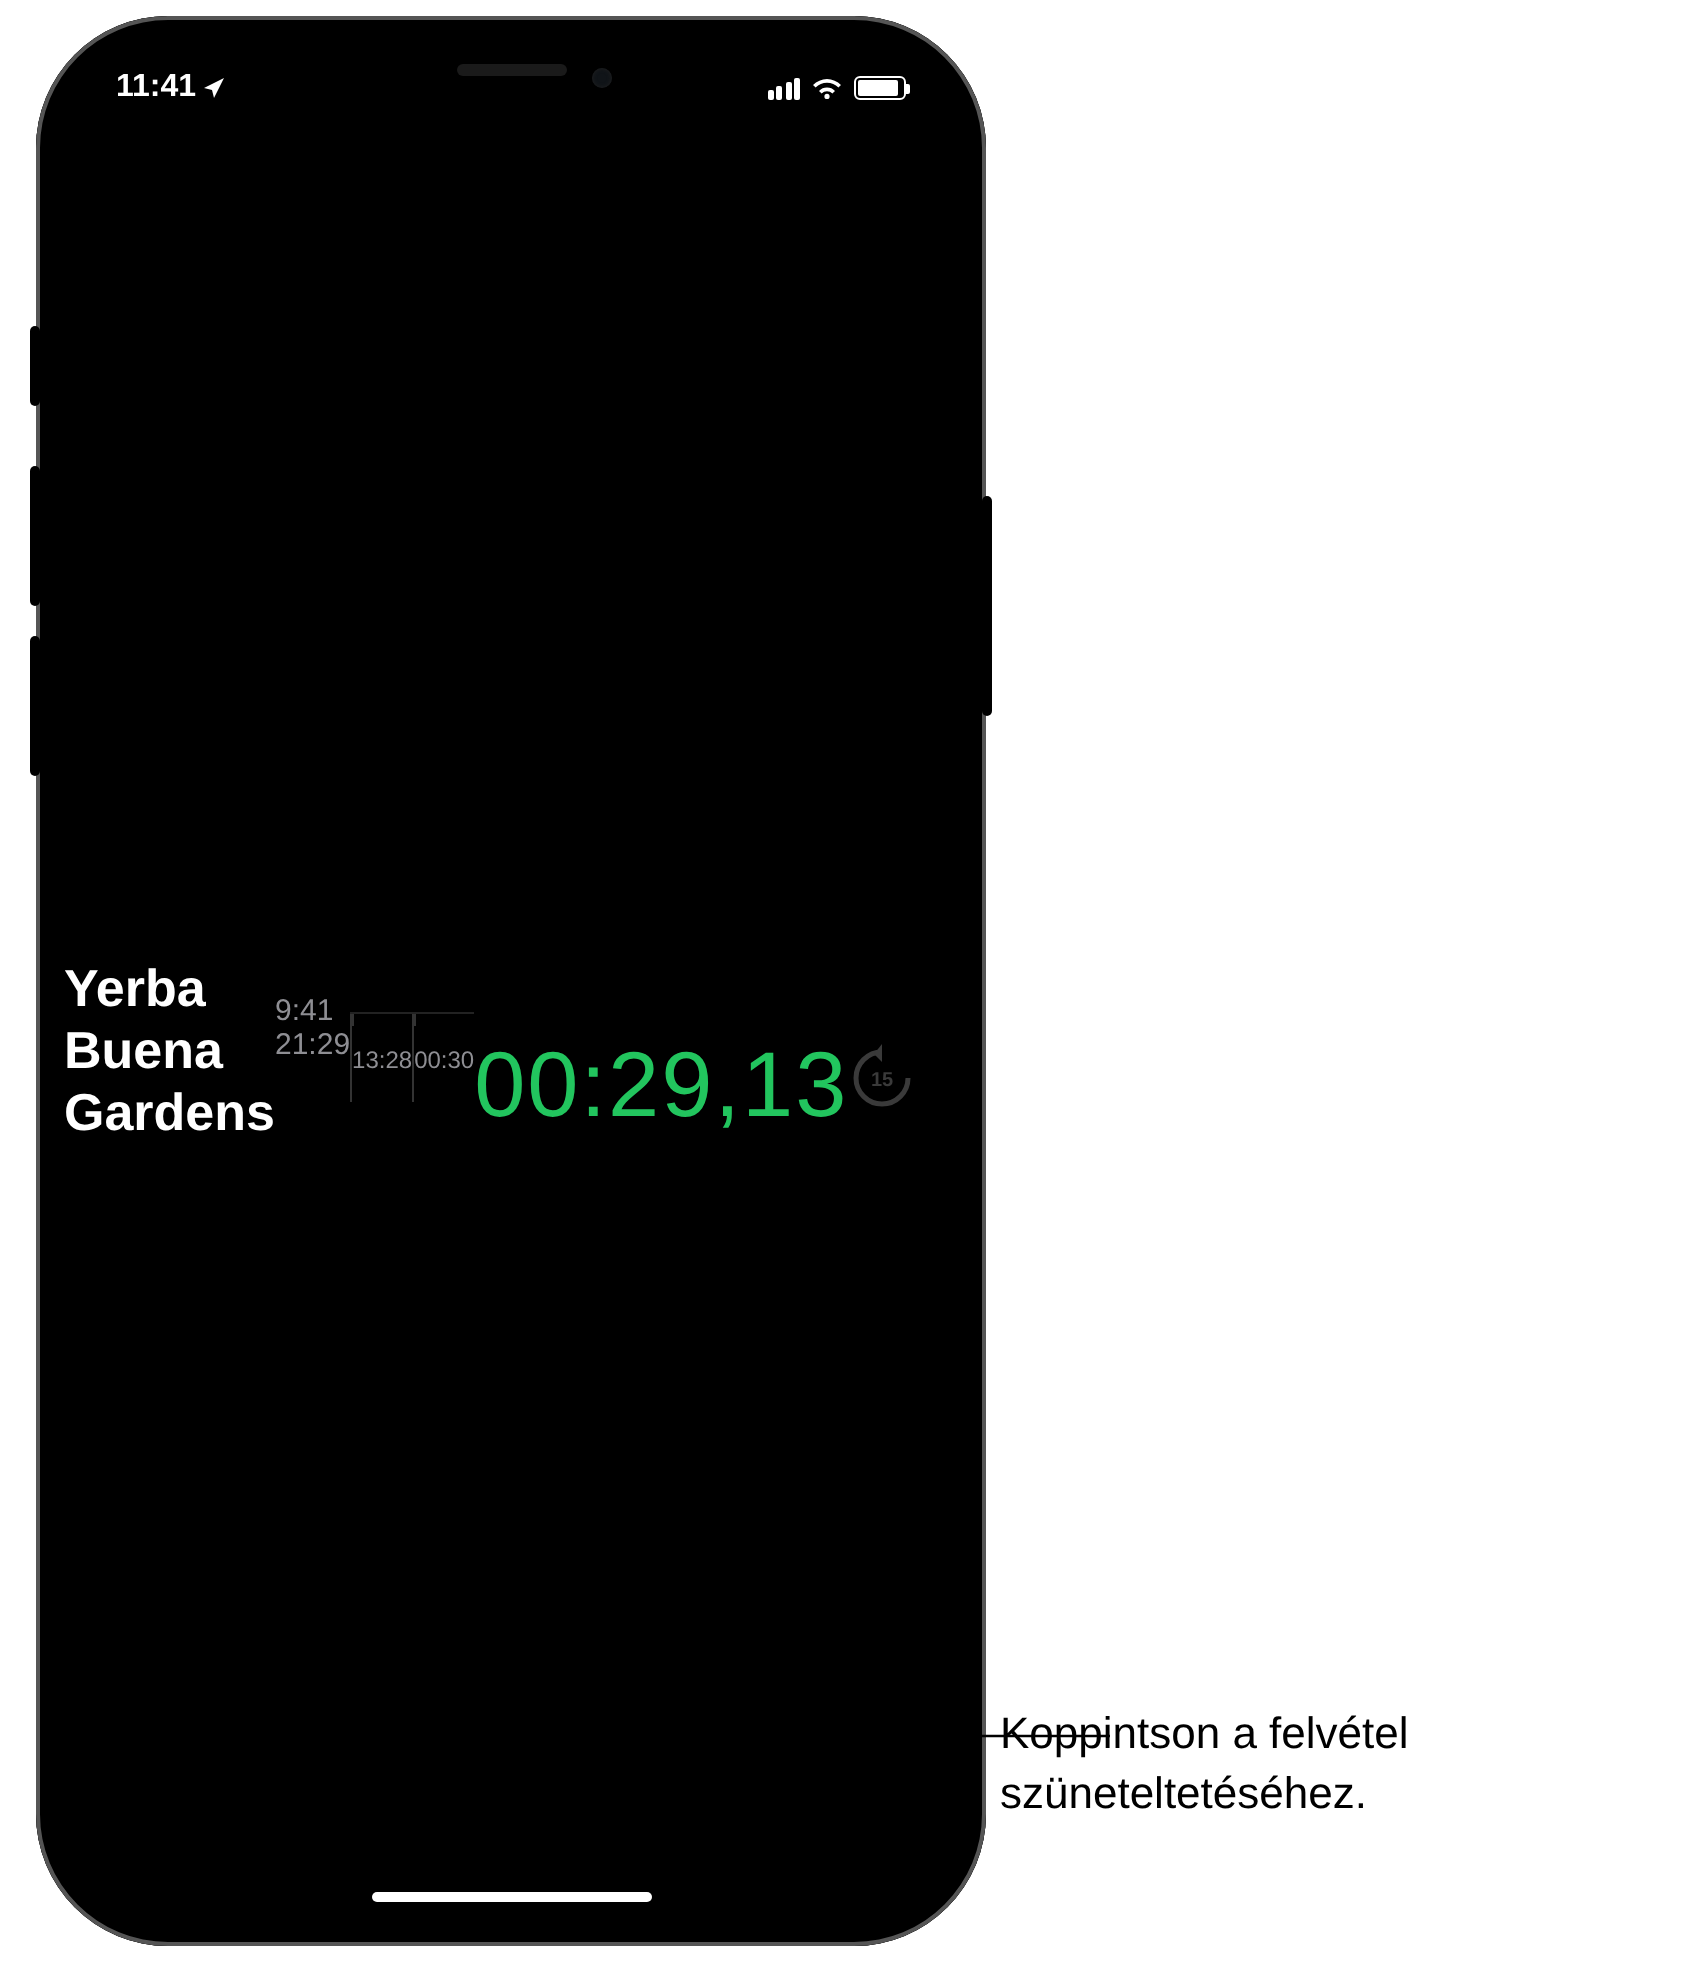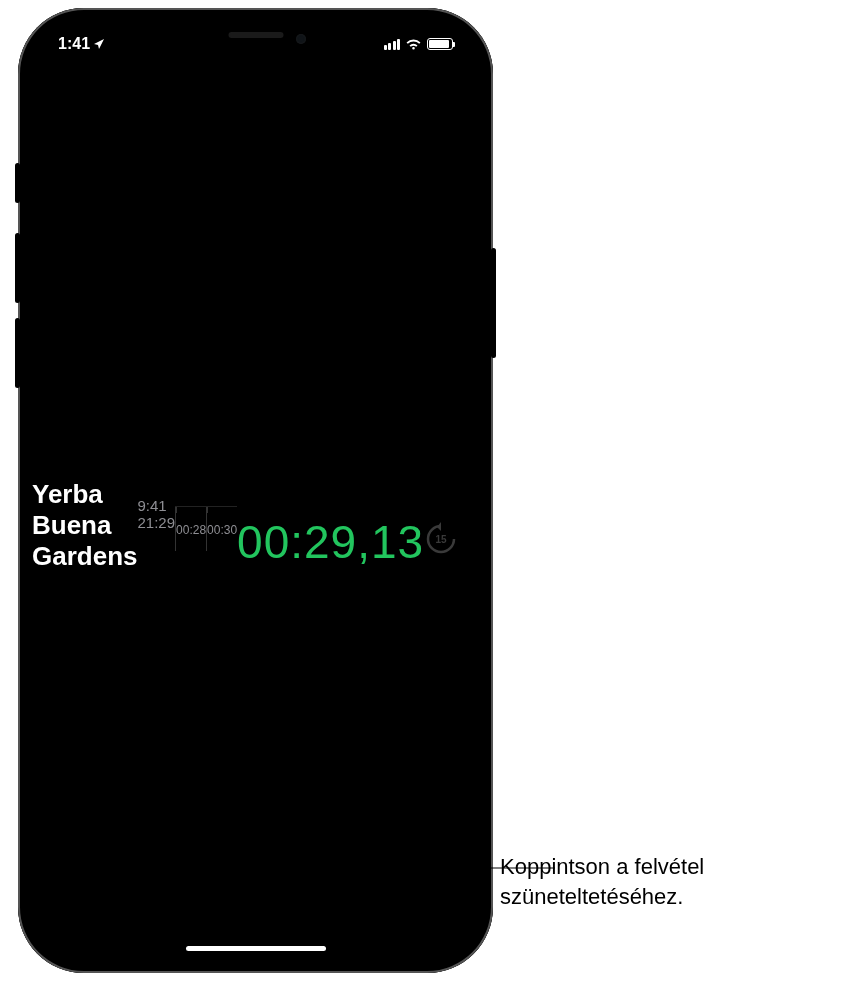--- a/index.html
+++ b/index.html
@@ -116,21 +116,21 @@
   <div class="side-btn side-right-1"></div>
 
   <div class="screen">
     <div class="notch">
       <div class="speaker"></div>
       <div class="cam"></div>
     </div>
 
     <div class="status-bar">
       <div class="status-left">
-        <span>1:41</span>
+        <span>11:41</span>
         <svg width="12" height="12" viewBox="0 0 12 12">
           <path d="M1 6 L11 1 L6 11 L5 7 Z" fill="#fff"></path>
         </svg>
       </div>
       <div class="status-right">
         <div class="signal">
           <span></span>
             <span></span>
             <span></span>
             <span></span>
@@ -219,21 +219,21 @@
             <span style="height: 66px;"></span>
             <span style="height: 48px;"></span>
             <span style="height: 32px;"></span>
             <span style="height: 20px;"></span>
             <span style="height: 14px;"></span>
           </div>
         <div class="playhead"></div>
       </div>
 
       <div class="time-ruler">
-        <div class="tick"><span>00:28</span></div>
+        <div class="tick"><span>13:28</span></div>
         <div class="tick"><span>00:30</span></div>
       </div>
 
       <div class="big-time">00:29,13</div>
 
       <div class="playback-row">
         <div class="pb-icon">
           <svg width="34" height="34" viewBox="0 0 34 34">
             <path d="M17 4 A13 13 0 1 0 30 17" stroke="#3a3a3a" stroke-width="2.5" fill="none"></path>
             <path d="M17 0 L13 5 L17 9 Z" fill="#3a3a3a"></path>

